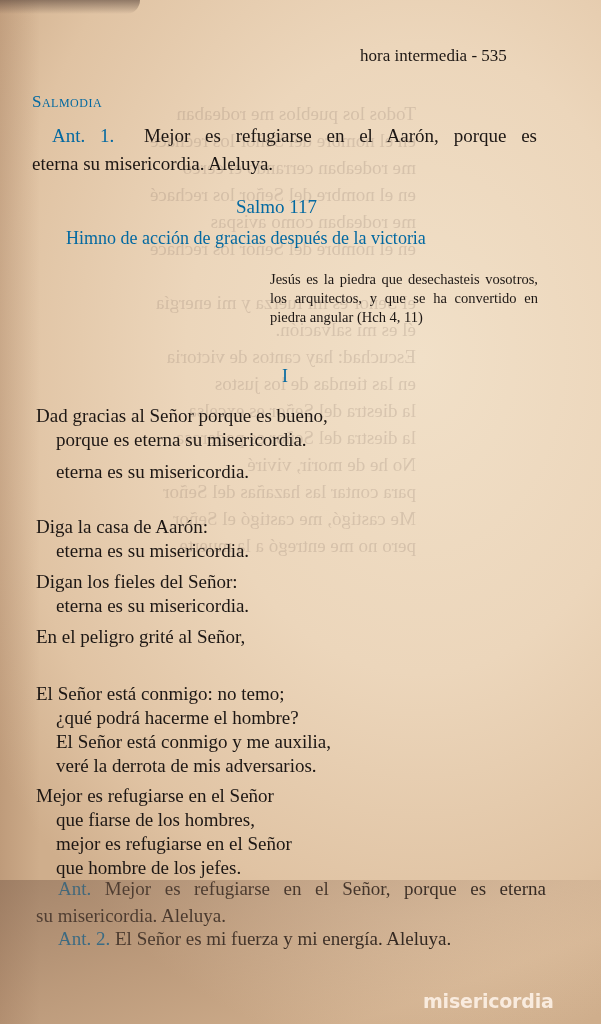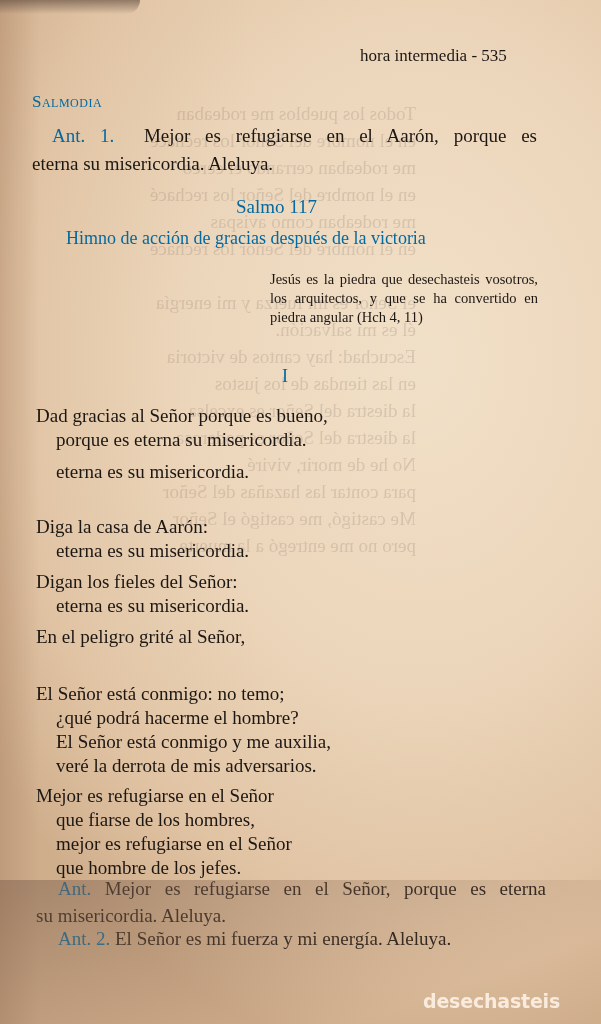--- a/index.html
+++ b/index.html
@@ -131,13 +131,13 @@
   <div>su misericordia. Aleluya.</div>
 </div>
 
 <div class="abs ant2 ink">
   <span class="red">Ant. 2.</span>
   <span>El Señor es mi fuerza y mi energía. Aleluya.</span>
 </div>
 
 <div class="shade-bottom"></div>
 
-<div class="abs watermark">desechasteis</div>
+<div class="abs watermark">misericordia</div>
 
 </body></html>

